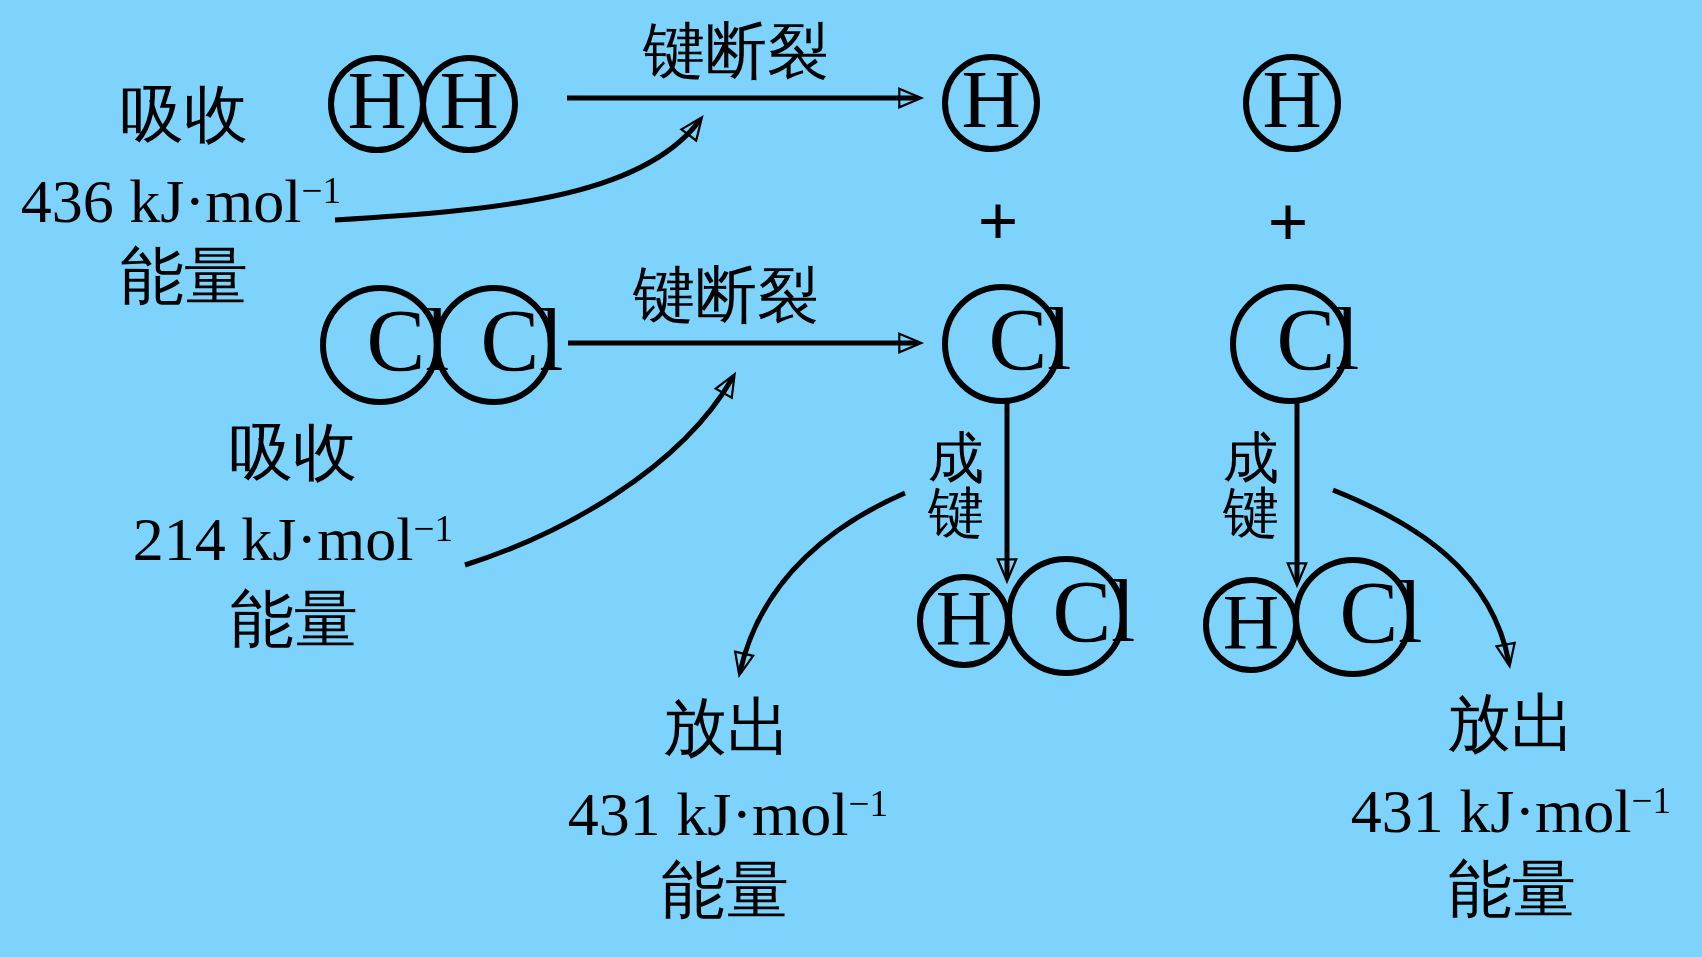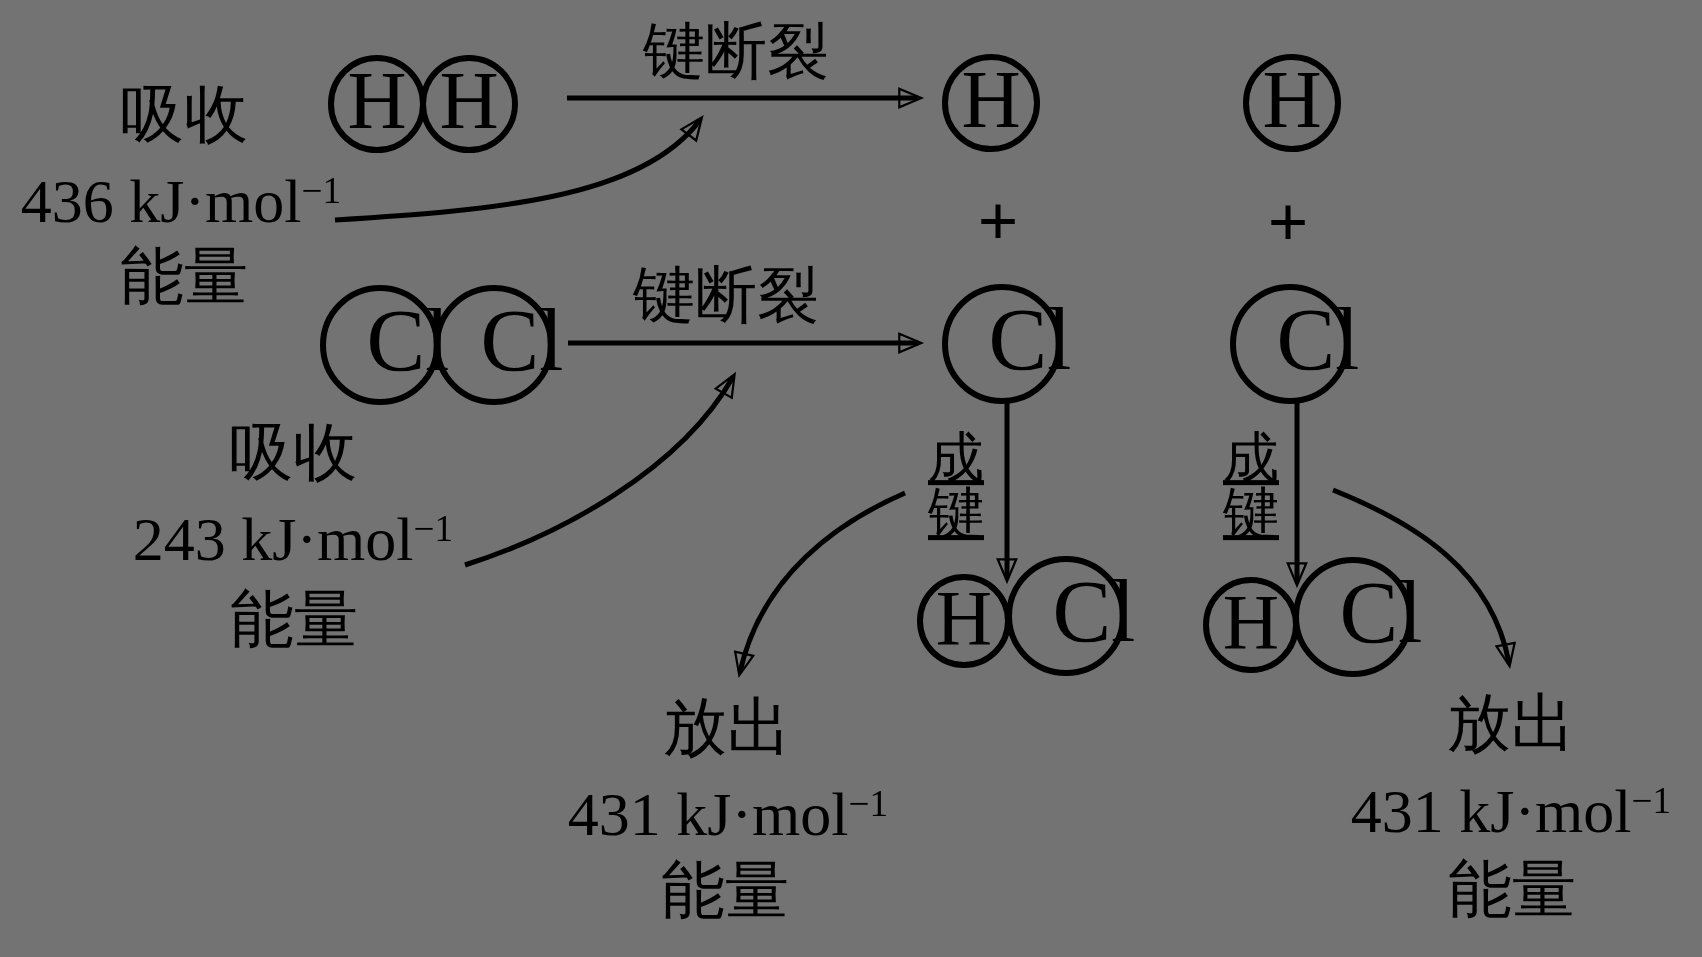--- a/index.html
+++ b/index.html
@@ -1,28 +1,28 @@
 <!DOCTYPE html>
 <html><head>
 <meta charset="utf-8">
 <style>
   html,body{margin:0;padding:0;background:#ffffff;}
   .stage{
-    position:relative;width:1702px;height:957px;background:#737373;
+    position:relative;width:1702px;height:957px;background:#7dd3fc;
     font-family:"Liberation Serif","DejaVu Serif",serif;color:#000;overflow:hidden;
   }
   .lines{position:absolute;left:0;top:0;width:1702px;height:957px;}
   .lines path,.lines line,.lines circle{stroke:#000;fill:none;}
   .txt{position:absolute;transform:translate(-50%,-50%);white-space:nowrap;line-height:1;text-align:center;}
   .cjk{font-size:64px;}
   .cjk-sm{font-size:62px;}
   .energy{font-size:62px;}
   .energy sup{font-size:60%;vertical-align:baseline;position:relative;top:-0.5em;}
   .plus{font-size:72px;font-weight:bold;}
-  .vertical{font-size:56px;width:1.06em;white-space:normal;word-break:break-all;line-height:0.98;text-decoration:underline;}
+  .vertical{font-size:56px;width:1.06em;white-space:normal;word-break:break-all;line-height:0.98;}
   .atom{position:absolute;transform:translate(-50%,-54%);line-height:1;}
   .fs82{font-size:82px;}
   .fs88{font-size:88px;margin-left:28px;}
   .fs78{font-size:78px;}
 </style>
 </head>
 <body>
 
 <div class="stage">
 
@@ -63,21 +63,21 @@
   </svg>
 
   <div class="txt cjk" style="left:184px;top:115px;">吸收</div>
   <div class="txt energy" style="left:181px;top:201px;font-family:Liberation Serif, serif;">
     <span>436 kJ·mol</span><sup>−1</sup>
   </div>
   <div class="txt cjk" style="left:184px;top:277px;">能量</div>
 
   <div class="txt cjk" style="left:293px;top:453px;">吸收</div>
   <div class="txt energy" style="left:293px;top:539px;">
-    <span>243 kJ·mol</span><sup>−1</sup>
+    <span>214 kJ·mol</span><sup>−1</sup>
   </div>
   <div class="txt cjk" style="left:294px;top:620px;">能量</div>
 
   <div class="txt cjk-sm" style="left:736px;top:51px;">键断裂</div>
   <div class="txt cjk-sm" style="left:726px;top:295px;">键断裂</div>
 
   <div class="atom fs82" style="left:377px;top:104px;">H</div>
   <div class="atom fs82" style="left:469px;top:104px;">H</div>
 
   <div class="atom fs88" style="left:380px;top:345px;">Cl</div>

